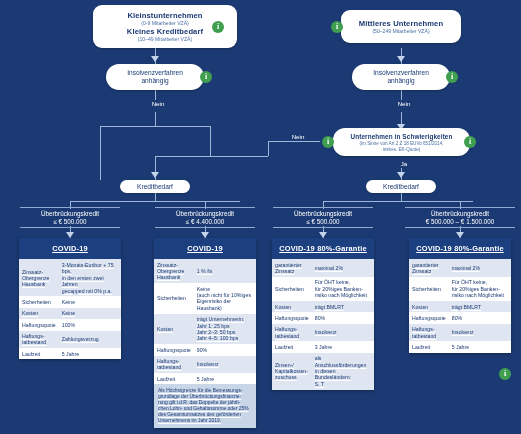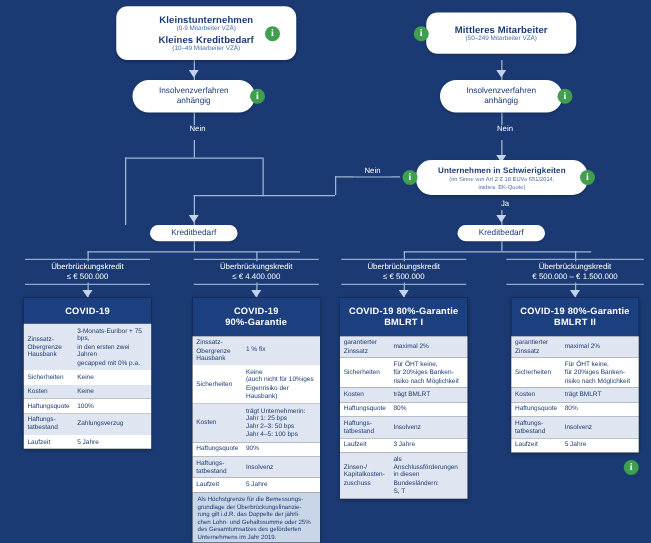--- a/index.html
+++ b/index.html
@@ -59,21 +59,21 @@
   
   .ubk{
     position:absolute;text-align:center;color:#ffffff;
     border-top:1px solid #8fa9cf;border-bottom:1px solid #8fa9cf;
     padding:2px 0 2px 0;
   }
   .ubk .l1{font-size:6.3px;line-height:7.6px;}
   .ubk .l2{font-size:6.3px;line-height:7.8px;}
 
   
-  .card{position:absolute;background:#000000;box-shadow:0 1px 3px rgba(0,0,0,.35);}
+  .card{position:absolute;background:#c4b5fd;box-shadow:0 1px 3px rgba(0,0,0,.35);text-decoration:underline;}
   .card .chead{
     background:#1c3f80;color:#fff;text-align:center;
     font-size:7.4px;font-weight:bold;line-height:9.4px;
     padding:6px 2px 6px 2px;letter-spacing:.2px;
   }
   .rowline{display:flex;align-items:stretch;}
   .rowline.odd{background:#dfe6f1;}
   .rowline.even{background:#ffffff;}
   .rk{
     width:39%;box-sizing:border-box;
@@ -148,21 +148,21 @@
 
   <div class="pill" style="left:93px;top:5px;width:144px;height:43px;">
     <div class="t1">Kleinstunternehmen</div>
     <div class="t2">(0-9 Mitarbeiter VZÄ)</div>
     <div class="t1" style="margin-top:1px;">Kleines Kreditbedarf</div>
     <div class="t2">(10–49 Mitarbeiter VZÄ)</div>
   </div>
   <div class="info" style="left:212px;top:21px;">i</div>
 
   <div class="pill" style="left:341px;top:10px;width:120px;height:33px;">
-    <div class="t1">Mittleres Mitarbeiter</div>
+    <div class="t1">Mittleres Unternehmen</div>
     <div class="t2">(50–249 Mitarbeiter VZÄ)</div>
   </div>
   <div class="info" style="left:331px;top:21px;">i</div>
 
   <div class="pill" style="left:106px;top:64px;width:98px;height:26px;border-radius:13px;">
     <div class="t3">Insolvenzverfahren</div>
     <div class="t3">anhängig</div>
   </div>
   <div class="info" style="left:200px;top:71px;">i</div>
 
@@ -236,21 +236,20 @@
         <div class="rv">Zahlungsverzug</div>
       </div>
       <div class="rowline even">
         <div class="rk" style="white-space: pre-line;">Laufzeit</div>
         <div class="rv">5 Jahre</div>
       </div>
     </div>
   <div class="card" id="card1" style="left:154px;top:238px;width:102px;">
       <div class="chead">
         <div>COVID-19</div>
-        <div>90%-Garantie</div>
       </div>
       <div class="rowline odd">
         <div class="rk" style="white-space: pre-line;">Zinssatz-
 Obergrenze
 Hausbank</div>
         <div class="rv">1 % fix</div>
       </div>
       <div class="rowline even">
         <div class="rk" style="white-space: pre-line;">Sicherheiten</div>
         <div class="rv">Keine
@@ -280,21 +279,20 @@
       <div class="note">Als Höchstgrenze für die Bemessungs-
 grundlage der Überbrückungsfinanzie-
 rung gilt i.d.R. das Doppelte der jährli-
 chen Lohn- und Gehaltssumme oder 25%
 des Gesamtumsatzes des geförderten
 Unternehmens im Jahr 2019.</div>
     </div>
   <div class="card" id="card2" style="left:272px;top:238px;width:102px;">
       <div class="chead">
         <div>COVID-19 80%-Garantie</div>
-        <div>BMLRT I</div>
       </div>
       <div class="rowline odd">
         <div class="rk" style="white-space: pre-line;">garantierter
 Zinssatz</div>
         <div class="rv">maximal 2%</div>
       </div>
       <div class="rowline even">
         <div class="rk" style="white-space: pre-line;">Sicherheiten</div>
         <div class="rv">Für ÖHT keine,
 für 20%iges Banken-
@@ -322,21 +320,20 @@
 Kapitalkosten-
 zuschuss</div>
         <div class="rv">als Anschlussförderungen
 in diesen Bundesländern:
 S, T</div>
       </div>
     </div>
   <div class="card" id="card3" style="left:409px;top:238px;width:102px;">
       <div class="chead">
         <div>COVID-19 80%-Garantie</div>
-        <div>BMLRT II</div>
       </div>
       <div class="rowline odd">
         <div class="rk" style="white-space: pre-line;">garantierter
 Zinssatz</div>
         <div class="rv">maximal 2%</div>
       </div>
       <div class="rowline even">
         <div class="rk" style="white-space: pre-line;">Sicherheiten</div>
         <div class="rv">Für ÖHT keine,
 für 20%iges Banken-

